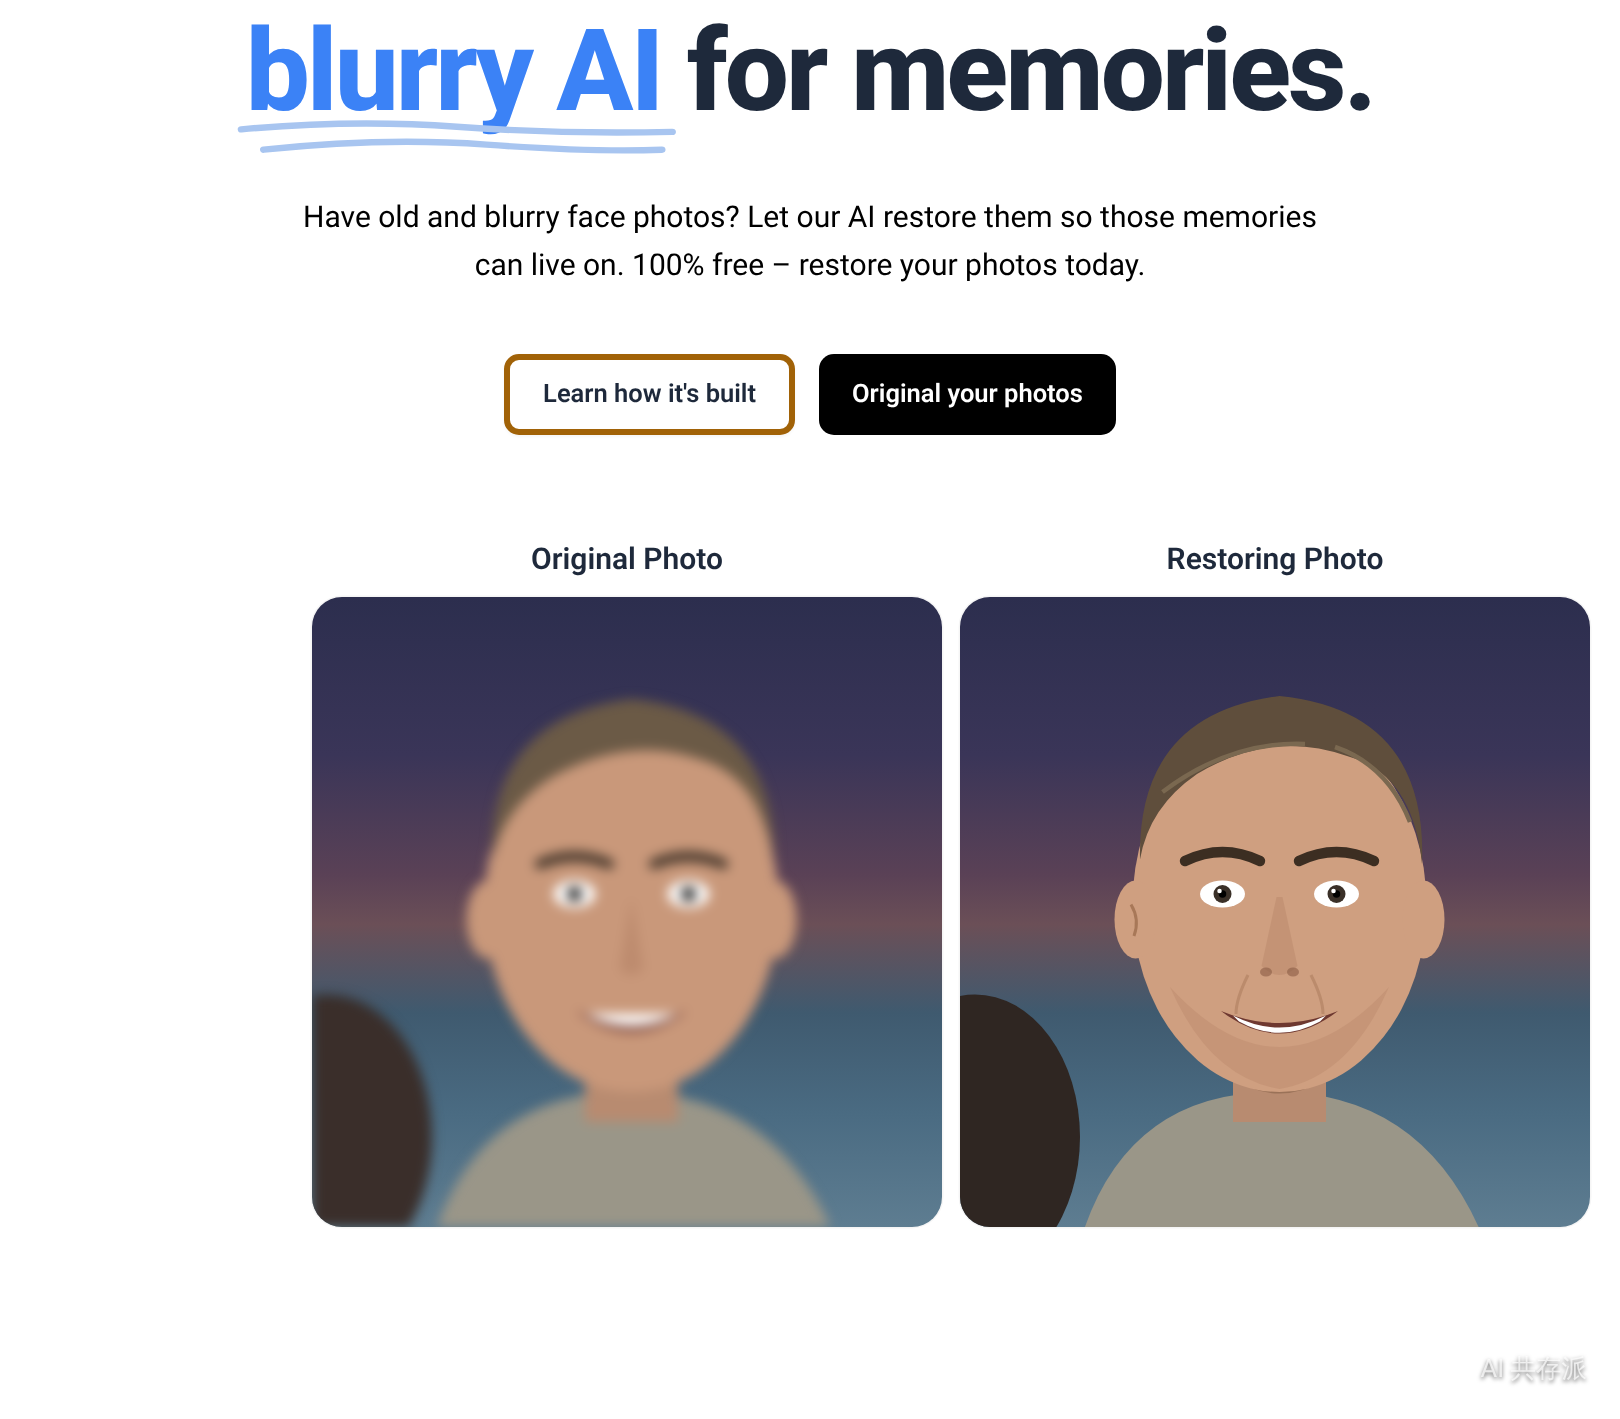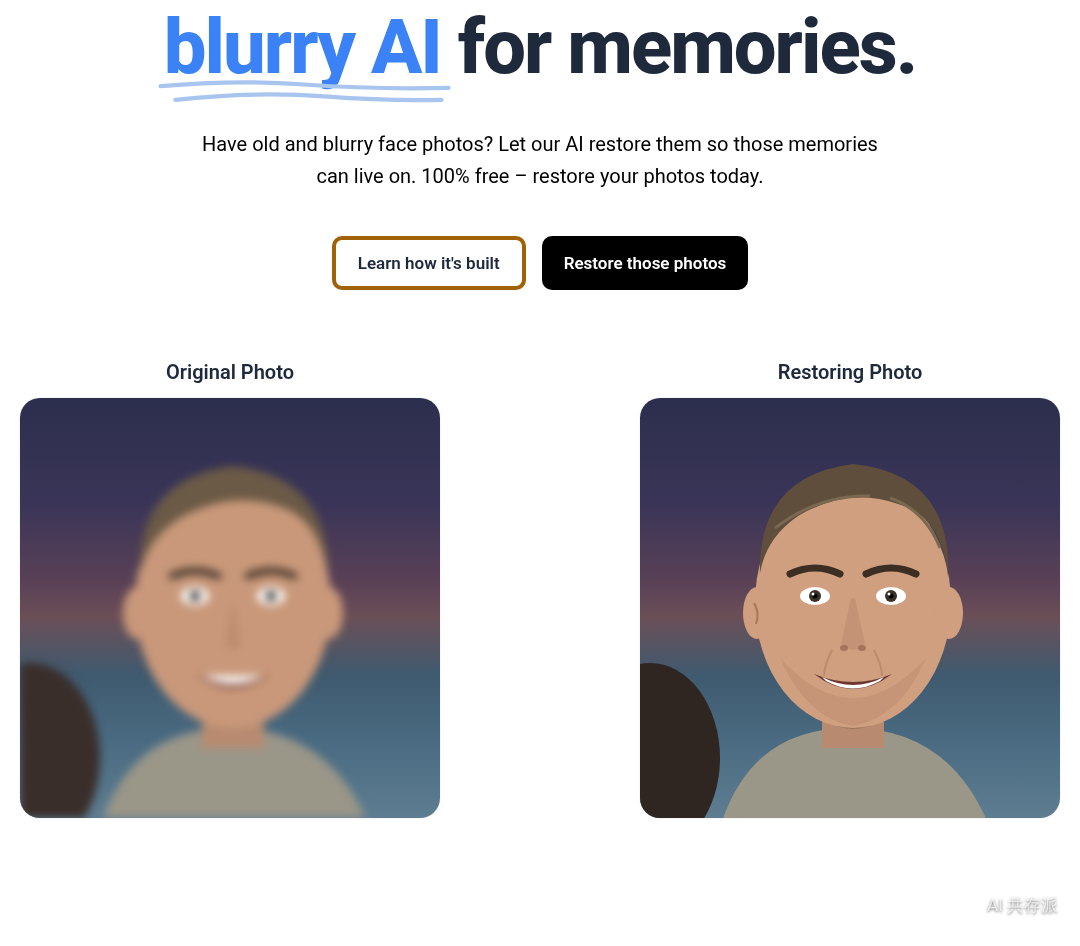--- a/index.html
+++ b/index.html
@@ -76,21 +76,21 @@
       color: #1e293b;
       border: 4px solid #a16207;
       box-shadow: 0 1px 2px rgba(0,0,0,0.04);
     }
     .btn-primary {
       background: #000000;
       color: #ffffff;
     }
     .photo-grid {
       display: flex;
-      justify-content: space-between;
+      justify-content: flex-end;
       gap: 12px;
     }
     .photo-column {
       display: flex;
       flex-direction: column;
       align-items: center;
     }
     .photo-label {
       font-size: 20px;
       font-weight: 600;
@@ -120,21 +120,21 @@
       position: absolute;
       inset: 0;
       width: 100%;
       height: 100%;
     }
     .watermark {
       position: fixed;
       bottom: 22px;
       right: 22px;
       display: flex;
-      align-items: flex-start;
+      align-items: flex-end;
       gap: 8px;
       color: rgba(255,255,255,0.7);
       font-size: 17px;
       text-shadow: 0 1px 3px rgba(0,0,0,0.6);
     }
     .wm-icon {
       position: relative;
       width: 34px;
       height: 30px;
     }
@@ -169,21 +169,21 @@
           <path d="M 20 28 Q 100 18 170 24 T 288 28" stroke="#a8c5f0" stroke-width="5" fill="none" stroke-linecap="round"></path>
         </svg>
       </span><span> for memories.</span>
     </span>
   </h1>
 
   <p class="subtitle">Have old and blurry face photos? Let our AI restore them so those memories can live on. 100% free – restore your photos today.</p>
 
   <div class="button-row">
     <button class="btn btn-secondary">Learn how it's built</button>
-    <button class="btn btn-primary">Restore those photos</button>
+    <button class="btn btn-primary">Original your photos</button>
   </div>
 
   <div class="photo-grid">
 
     <div class="photo-column">
       <div class="photo-label">Original Photo</div>
       <div class="photo-frame blurry">
         <svg class="face-svg" viewBox="0 0 420 420">
 
           <ellipse cx="10" cy="360" rx="70" ry="95" fill="#3a2e2a"></ellipse>

